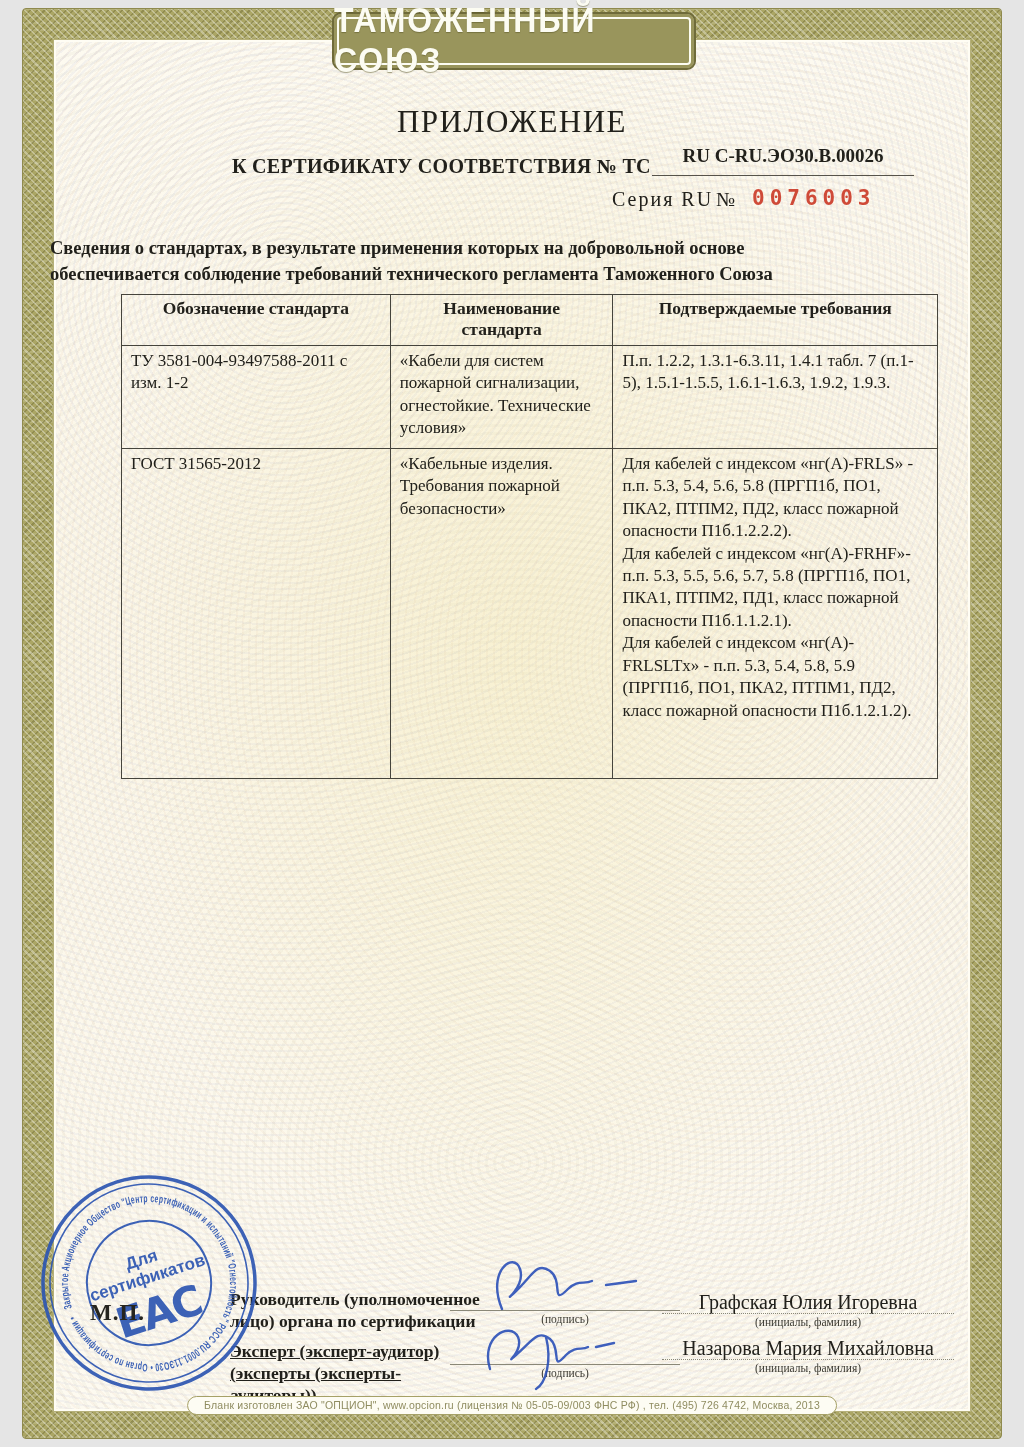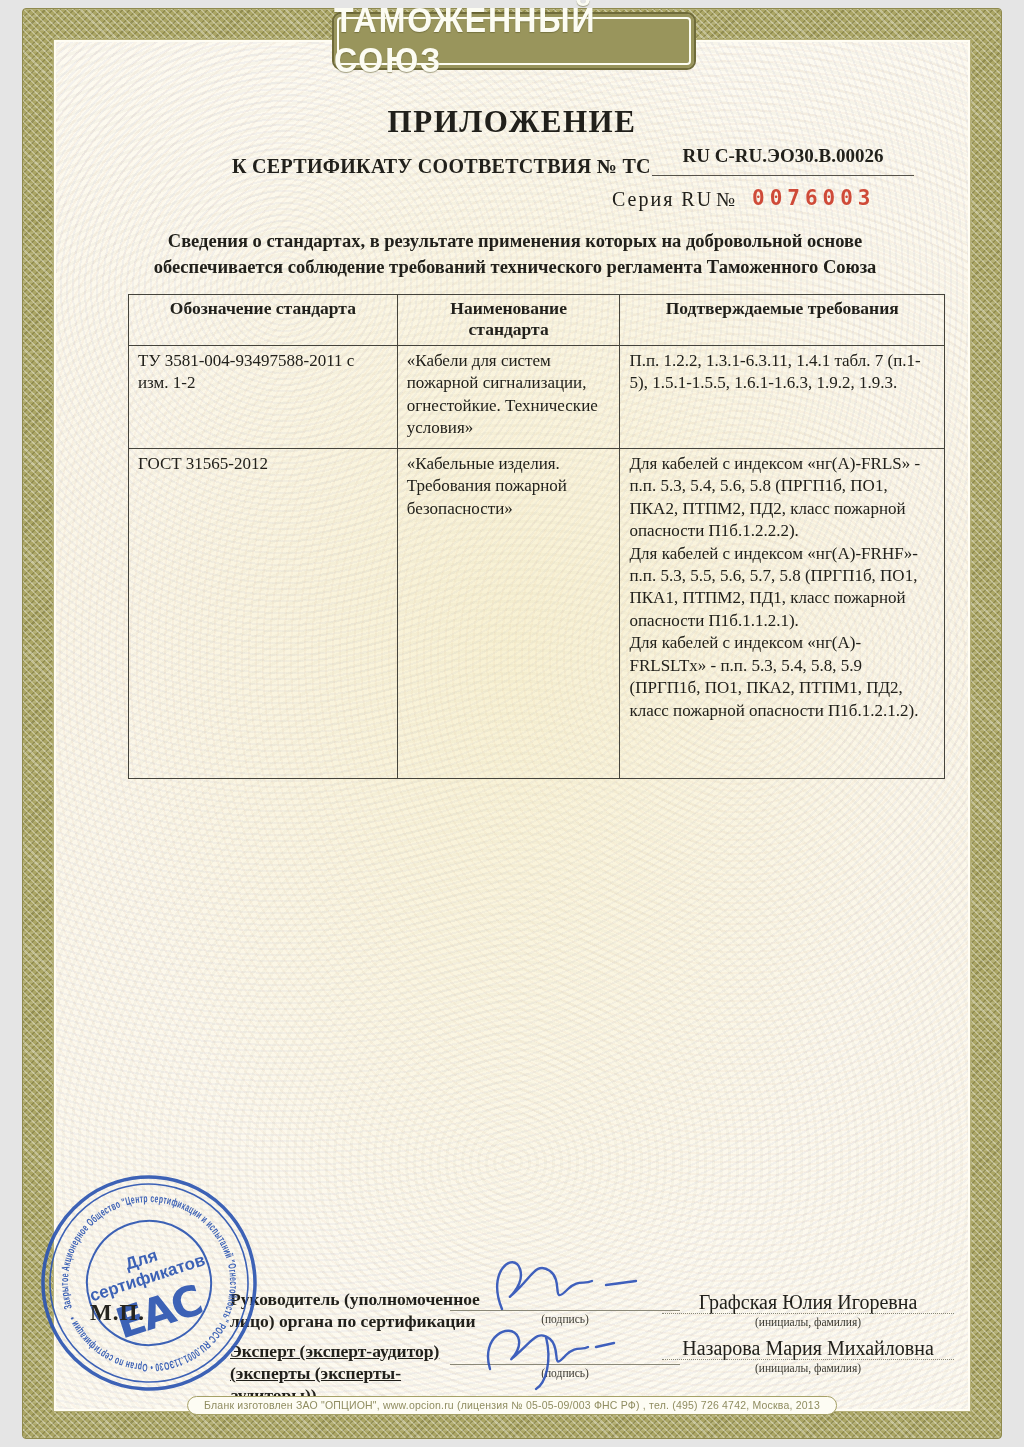--- a/index.html
+++ b/index.html
@@ -39,38 +39,38 @@
     box-shadow: inset 0 0 0 3px #99955c, inset 0 0 0 5px #fdfdf2;
     display:flex; align-items:center; justify-content:center; z-index:5;
   }
   .banner span {
     color:#fcfcf2; font-family:"Liberation Sans", sans-serif; font-weight:bold;
     font-size:32px; letter-spacing:2px; transform:scaleY(1.08);
     text-shadow:0 1px 1px rgba(90,86,40,.55);
   }
   .title {
     position:absolute; top:104px; left:0; right:0; text-align:center;
-    font-weight:bold; font-size:31px; letter-spacing:1.5px; z-index:3;
+    font-weight:normal; font-size:31px; letter-spacing:1.5px; z-index:3;
   }
   .cert-label { position:absolute; top:155px; left:232px; font-weight:bold; font-size:20px; letter-spacing:.3px; z-index:3; }
   .cert-number {
     position:absolute; top:145px; left:652px; width:262px; text-align:center;
     font-weight:bold; font-size:19px; border-bottom:1.3px solid #56534a; padding-bottom:8px; z-index:3;
   }
   .series-label { position:absolute; top:188px; left:592px; font-size:20px; letter-spacing:2px; z-index:3;margin-left:20px; }
   .no-sign { position:absolute; top:188px; left:716px; font-size:20px; z-index:3; }
   .serial {
     position:absolute; top:186px; left:752px; z-index:3;
     font-family:"DejaVu Sans Mono", monospace; font-weight:bold; font-size:21px;
     letter-spacing:5px; color:#cf4a38;
   }
-  .intro { position:absolute; top:228px; left:50px; right:44px; text-align:center; font-weight:bold; font-size:18.5px; line-height:26px; z-index:3; }
+  .intro { position:absolute; top:235px; left:50px; right:44px; font-weight:bold; font-size:18.5px; line-height:26px; z-index:3; }
   
   table.std {
-    position:absolute; left:128px; top:294px; width:817px; border-collapse:collapse; z-index:3;
+    position:absolute; left:121px; top:294px; width:817px; border-collapse:collapse; z-index:3;
     background:transparent;
   }
   table.std th, table.std td { border:1.4px solid #45443c; font-family:"Liberation Serif", serif; }
   table.std th { font-size:17.5px; font-weight:bold; padding:3px 4px 5px; text-align:center; vertical-align:top; }
   table.std td { font-size:17px; padding:4px 9px 8px; vertical-align:top; line-height:1.32; }
   th .wrap-narrow { display:inline-block; max-width:150px; }
   td p { margin:0; }
   .col-desig { width:270px; }
   .col-name  { width:220px; }
   .col-req   { width:327px; }

